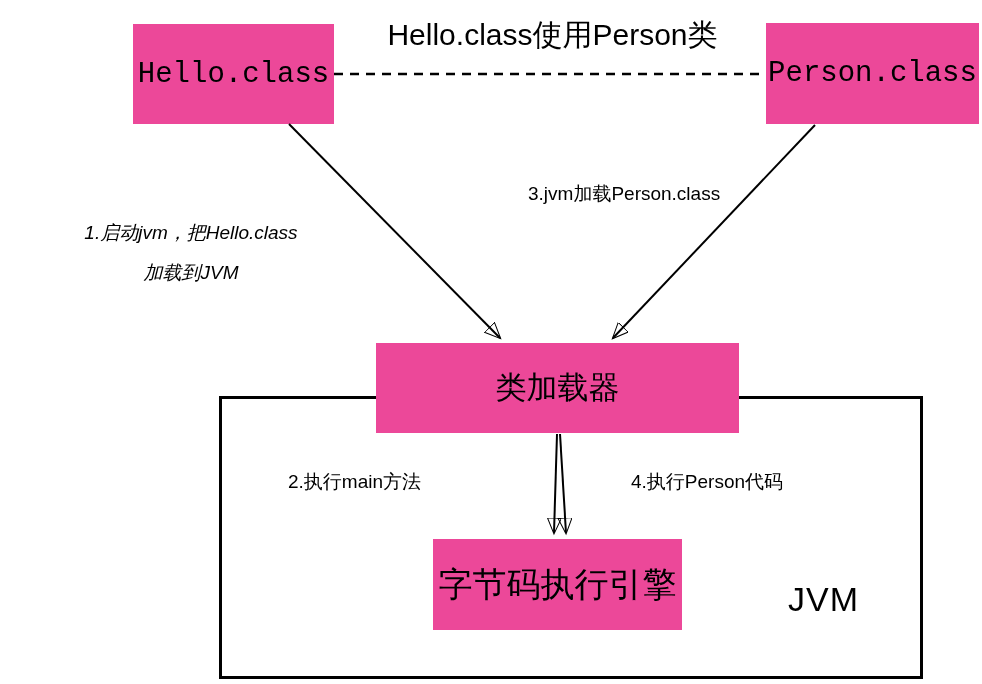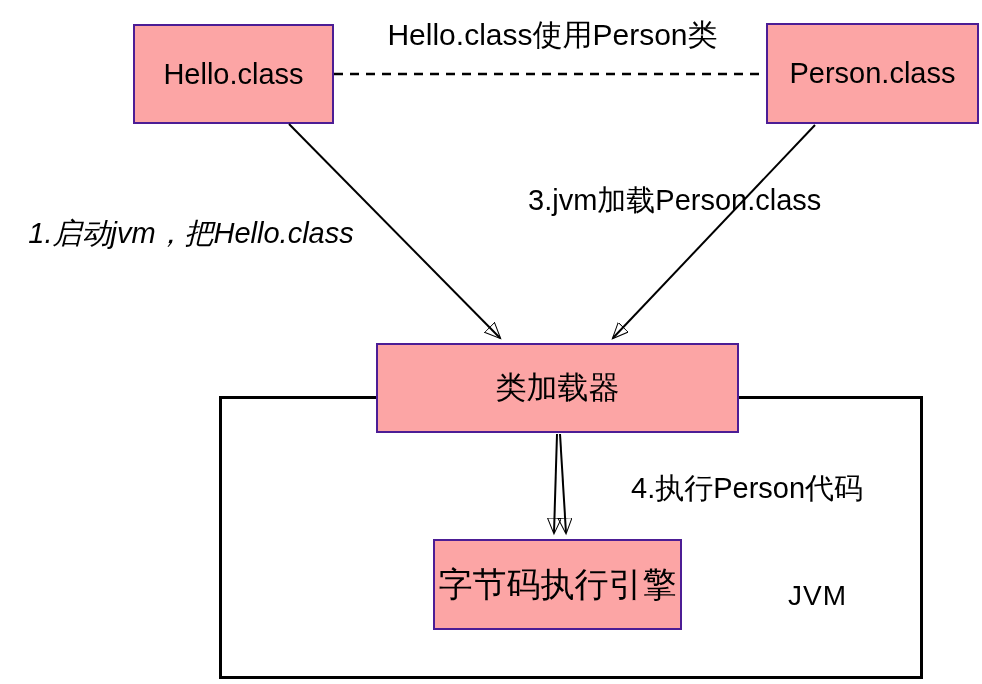--- a/index.html
+++ b/index.html
@@ -11,55 +11,56 @@
   #canvas {
     position: relative;
     width: 982px;
     height: 684px;
     background: #ffffff;
     overflow: hidden;
     color: #000000;
   }
   .node {
     position: absolute;
-    border: 2px solid #4c1d95;
-    background: #fca5a5;
+    border: 2px solid #ec4899;
+    background: #ec4899;
     display: flex;
     align-items: center;
     justify-content: center;
     font-size: 29px;
     white-space: nowrap;
     box-sizing: border-box;
+    font-family: Liberation Mono, monospace;
   }
   #jvm-box {
     position: absolute;
     left: 219px;
     top: 396px;
     width: 704px;
     height: 283px;
     border: 3px solid #000000;
     background: #ffffff;
     box-sizing: border-box;
   }
   #hello-box   { left: 133px; top: 24px;  width: 201px; height: 100px; }
   #person-box  { left: 766px; top: 23px;  width: 213px; height: 101px; }
   #loader-box  { left: 376px; top: 343px; width: 363px; height: 90px;  font-size: 31px; }
   #engine-box  { left: 433px; top: 539px; width: 249px; height: 91px;  font-size: 34px; }
   .float-label {
     position: absolute;
-    font-size: 29px;
+    font-size: 19px;
     white-space: nowrap;
     color: #000000;
   }
   #title-label { left: 330px; top: 15px; width: 445px; text-align: center; font-size: 30px; }
   #step1-label { left: 5px;   top: 213px; width: 372px; text-align: center; line-height: 40px; font-style: italic; }
   #step3-label { left: 528px; top: 181px; }
   #step2-label { left: 288px; top: 469px; }
   #step4-label { left: 598px; top: 469px; margin-left: 33px; }
-  #jvm-label   { left: 788px; top: 580px; font-size: 28px; letter-spacing: 1px; }
+  #jvm-label   { left: 788px; top: 580px; font-size: 34px; letter-spacing: 1px; }
   #edge-layer {
     position: absolute;
     left: 0; top: 0;
     width: 982px;
     height: 684px;
     pointer-events: none;
   }
   #edge-layer line, #edge-layer path {
     stroke: #000000;
     fill: none;
@@ -69,22 +70,24 @@
 <body>
 
 <div id="canvas">
 
   <div id="jvm-box"></div>
 
   <div id="title-label" class="float-label">Hello.class使用Person类</div>
 
   <div id="step1-label" class="float-label">
     <div>1.启动jvm，把Hello.class</div>
+    <div>加载到JVM</div>
   </div>
   <div id="step3-label" class="float-label">3.jvm加载Person.class</div>
+  <div id="step2-label" class="float-label">2.执行main方法</div>
   <div id="step4-label" class="float-label">4.执行Person代码</div>
 
   <div id="jvm-label" class="float-label">JVM</div>
 
   <div id="hello-box" class="node">Hello.class</div>
   <div id="person-box" class="node">Person.class</div>
   <div id="loader-box" class="node">类加载器</div>
   <div id="engine-box" class="node">字节码执行引擎</div>
 
   <svg id="edge-layer" viewBox="0 0 982 684" xmlns="http://www.w3.org/2000/svg">

